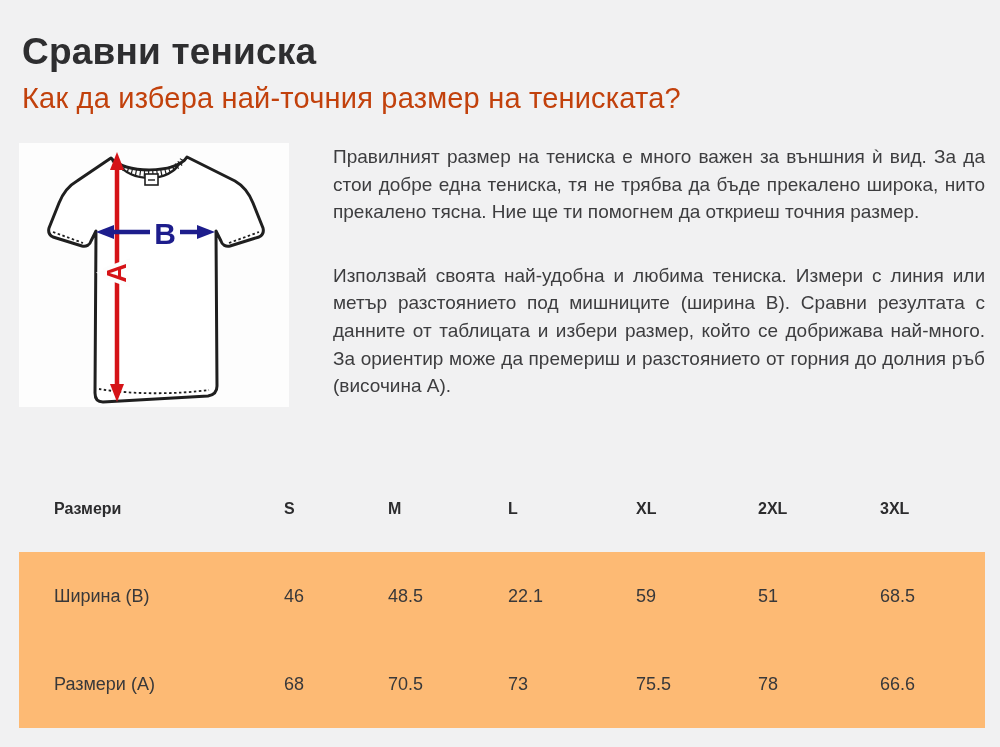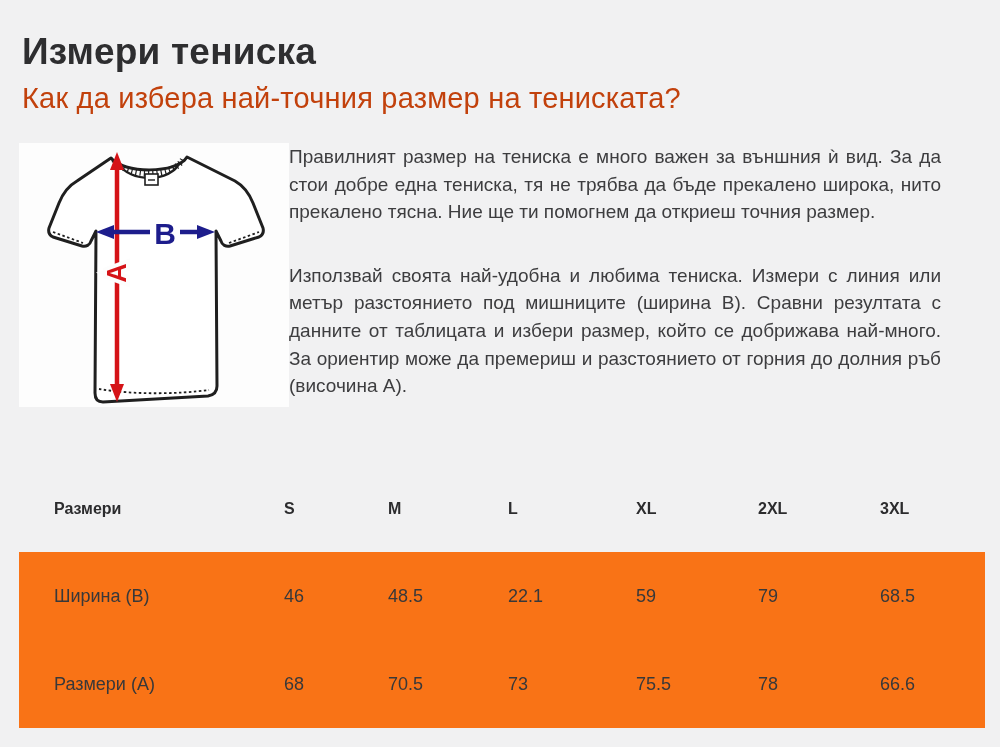--- a/index.html
+++ b/index.html
@@ -20,37 +20,37 @@
     margin:6px 0 0 0; font-size:29px; line-height:36px;
     font-weight:400; color:#c2410c; letter-spacing:.2px;
   }
 
   
   .guide { display:flex; margin:27px 0 0 19px; height:283px; }
   .diagram-card {
     flex:none; width:270px; height:264px; background:#fdfdfd;
   }
   .guide-text {
-    width:652px; 
+    width:652px; margin-left:44px;
     font-size:19px; line-height:27.6px; color:#3d3d3f;
     text-align:justify;
   }
   .guide-text p { margin:0; }
   .guide-text p + p { margin-top:36px; }
 
   
   .size-table { margin-left:19px; width:966px; }
   .trow {
     display:grid;
     grid-template-columns:230px 104px 120px 128px 122px 122px 1fr;
     align-items:center;
     padding-left:35px; box-sizing:border-box;
   }
   .thead-row { height:86px; margin-top:40px; font-size:16px; font-weight:700; color:#2c2c2e; }
-  .tbody { background:#f97316; }
+  .tbody { background:#fdba74; }
   .tbody .trow { height:88px; font-size:18px; color:#38383a; }
   .cell { text-align:left; }
 
   
   .shirt-line { fill:#fff; stroke:#1f1f1f; stroke-width:3; stroke-linejoin:round; }
   .shirt-detail { fill:none; stroke:#1f1f1f; }
   .arrow-a-line { stroke:#d51317; stroke-width:4.5; }
   .arrow-a-fill { fill:#d51317; }
   .arrow-b-line { stroke:#1d1d8c; stroke-width:4.5; }
   .arrow-b-fill { fill:#1d1d8c; }
@@ -63,21 +63,21 @@
     fill:#1d1d8c; font-family:"Liberation Sans", sans-serif;
     font-size:30px; font-weight:700;
   }
 </style>
 </head>
 <body>
 
 <div class="page">
 
   <div class="hdr">
-    <h1 class="title">Измери тениска</h1>
+    <h1 class="title">Сравни тениска</h1>
     <h2 class="subtitle">Как да избера най-точния размер на тениската?</h2>
   </div>
 
   <div class="guide">
 
     <div class="diagram-card">
       <svg width="270" height="264" viewBox="0 0 270 264">
 
         <path class="shirt-line" d="M92,15
              C104,31 158,31 168,14
@@ -138,21 +138,21 @@
       <div class="cell">3XL</div>
     </div>
 
     <div class="tbody">
       <div class="trow">
         <div class="cell">Ширина (B)</div>
         <div class="cell">46</div>
         <div class="cell">48.5</div>
         <div class="cell">22.1</div>
         <div class="cell">59</div>
-        <div class="cell">79</div>
+        <div class="cell">51</div>
         <div class="cell">68.5</div>
       </div>
       <div class="trow">
         <div class="cell">Размери (A)</div>
         <div class="cell">68</div>
         <div class="cell">70.5</div>
         <div class="cell">73</div>
         <div class="cell">75.5</div>
         <div class="cell">78</div>
         <div class="cell">66.6</div>

